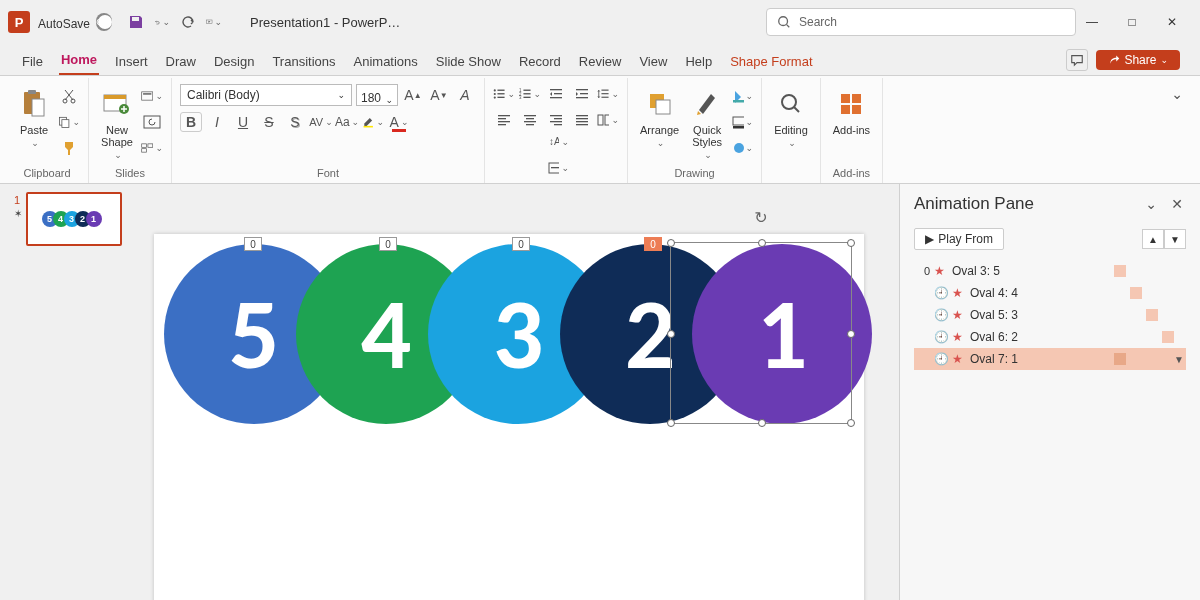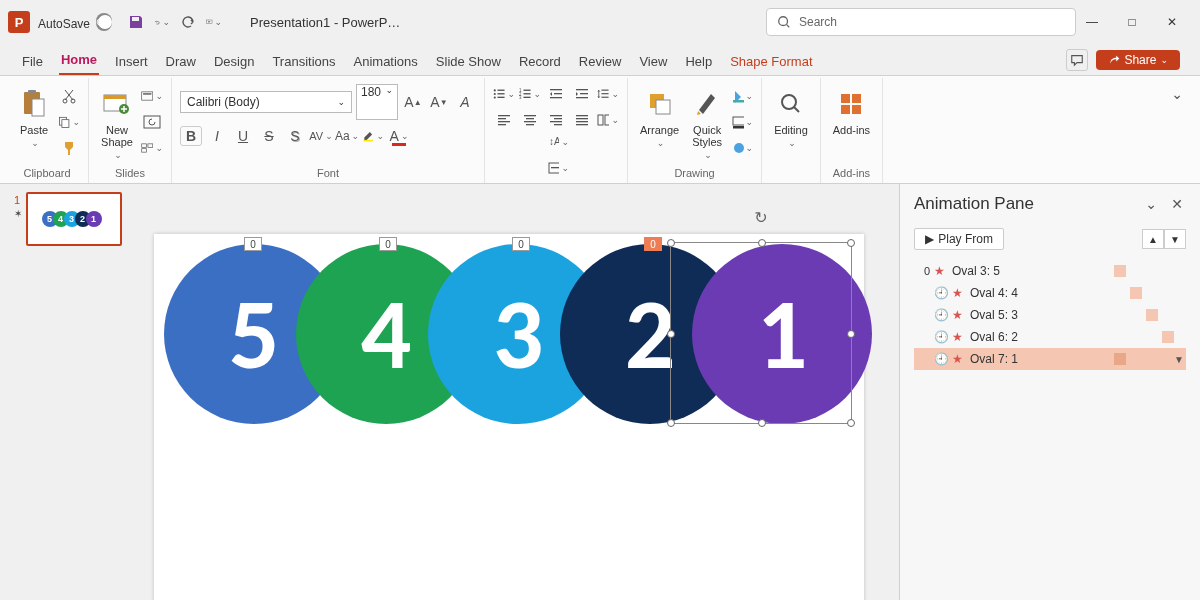--- a/index.html
+++ b/index.html
@@ -28,21 +28,21 @@
 .group:last-child{border-right:none}
 .group-body{flex:1;display:flex;align-items:flex-start;gap:4px;padding-top:4px}
 .group-label{font-size:11px;color:#666;padding:2px 0;position:relative;width:100%;text-align:center}
 .bigbtn{display:flex;flex-direction:column;align-items:center;justify-content:flex-start;gap:2px;font-size:11px;padding:2px 4px;min-width:40px}
 .bigbtn .ic{height:36px;display:flex;align-items:center;justify-content:center;font-size:22px}
 .smcol{display:flex;flex-direction:column;gap:6px;padding-top:2px}
 .smrow{display:flex;gap:4px;align-items:center}
 .smbtn{width:22px;height:20px;display:flex;align-items:center;justify-content:center;font-size:14px;color:#555;border-radius:3px}
 .smbtn.box{border:1px solid #ccc}
 .font-sel{width:172px;height:22px;border:1px solid #bbb;background:#fff;font-size:12px;padding:0 6px;display:flex;align-items:center;justify-content:space-between}
-.size-sel{width:42px;height:36px;border:1px solid #bbb;background:#fff;font-size:12px;padding:0 4px;display:flex;align-items:flex-start;justify-content:space-between}
+.size-sel{width:42px;height:22px;border:1px solid #bbb;background:#fff;font-size:12px;padding:0 4px;display:flex;align-items:flex-end;justify-content:space-between}
 .drop::after{content:"⌄";font-size:9px;margin-left:2px;color:#666}
 .workspace{display:flex;height:416px}
 .thumbs{width:138px;background:#f0f0f0;padding:8px 6px}
 .thumb-num{font-size:11px;color:#c43e1c;position:absolute;left:-14px;top:0}
 .thumb-star{font-size:10px;position:absolute;left:-14px;top:14px;color:#444}
 .thumb{width:96px;height:54px;background:#fff;border:2px solid #c43e1c;border-radius:2px;position:relative;margin-left:20px;display:flex;align-items:center;justify-content:center}
 .mini-circ{width:16px;height:16px;border-radius:50%;color:#fff;font-size:9px;font-weight:bold;display:flex;align-items:center;justify-content:center;margin-left:-5px}
 .mini-circ:first-child{margin-left:0}
 .canvas-area{flex:1;background:#f0f0f0;position:relative;overflow:hidden}
 .slide{position:absolute;left:16px;top:50px;width:710px;height:400px;background:#fff;box-shadow:0 0 4px rgba(0,0,0,0.2)}

